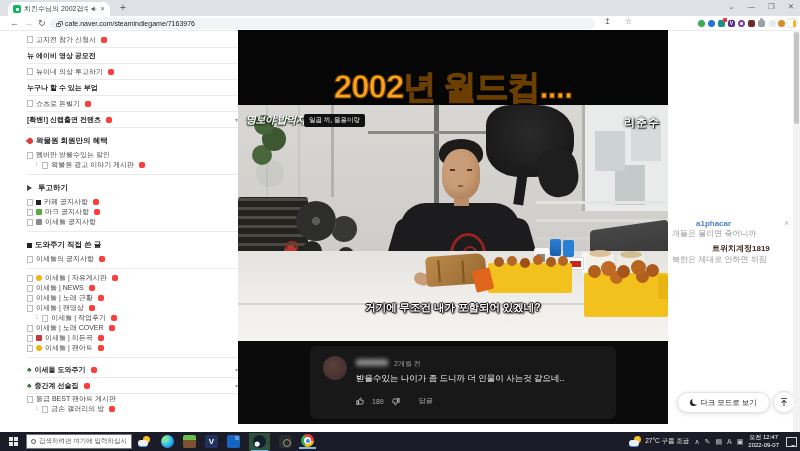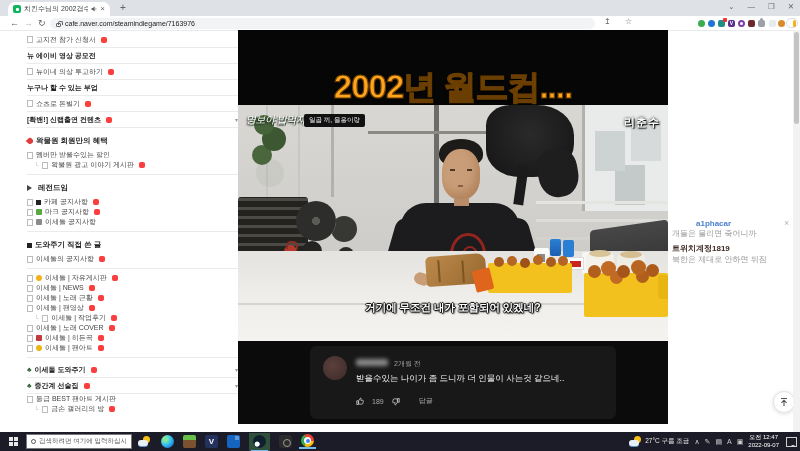--- a/index.html
+++ b/index.html
@@ -92,21 +92,21 @@
   .saucebox{left:328px;top:152px;width:18px;height:13px;background:#fff;border:1px solid #ddd}
   .saucebox:after{content:"";position:absolute;left:3px;top:3px;width:11px;height:6px;background:#c8251f}
   .cups{left:296px;top:143px;width:15px;height:22px;background:linear-gradient(#fdfdfb,#e9e9e5);border-radius:2px 2px 3px 3px;box-shadow:48px 4px 0 0 #f6f6f2}
   .cups:after{content:"";position:absolute;left:3px;top:6px;width:8px;height:8px;background:#333;opacity:.55}
   .cans{left:312px;top:134px;width:11px;height:17px;background:linear-gradient(#2a7fd4,#1a5fb0);border-radius:2px;box-shadow:13px 1px 0 0 #2a7fd4}
   .tubs{left:348px;top:148px;width:28px;height:19px;background:#f4f1ea;border-radius:4px 4px 6px 6px;box-shadow:31px 1px 0 0 #efece4}
   .tubs:after{content:"";position:absolute;left:3px;top:-3px;width:22px;height:7px;background:#d9c49a;border-radius:50%;box-shadow:31px 1px 0 0 #d4bd90}
   .box2{left:346px;top:168px;width:84px;height:44px;background:#f2c11d;border-radius:2px}
   .box2:before{content:"";position:absolute;left:4px;top:-8px;width:13px;height:13px;background:#b05f1d;border-radius:50%;box-shadow:14px -3px 0 1px #c06a24,29px 0 0 0 #a5551a,44px -4px 0 1px #b86520,58px -1px 0 0 #ab5a1c,22px 6px 0 0 #c06a24,48px 5px 0 0 #b05f1d}
   .box2:after{content:"";position:absolute;right:-8px;top:2px;width:18px;height:24px;background:#e8b512;border-radius:2px 2px 4px 4px}
-  .show-logo{left:8px;top:8px;font-size:10px;font-weight:normal;font-style:italic;color:#fff;text-shadow:1px 1px 0 #2c4a2c,-1px 1px 2px #000;letter-spacing:-.5px}
+  .show-logo{left:8px;top:8px;font-size:10px;font-weight:bold;font-style:italic;color:#fff;text-shadow:1px 1px 0 #2c4a2c,-1px 1px 2px #000;letter-spacing:-.5px}
   .ep-badge{left:66px;top:9px;background:#111;color:#fff;font-size:6.5px;padding:2px 5px;border-radius:2px;white-space:nowrap}
   .cast{right:8px;top:10px;font-size:11px;font-weight:bold;color:#fff;text-shadow:1px 1px 1px #000,0 0 3px #000;letter-spacing:1px}
   .subtitle{left:0;top:196px;width:430px;text-align:center;font-size:10.5px;font-weight:bold;color:#fff;text-shadow:-1px 0 1px #000,1px 0 1px #000,0 -1px 1px #000,0 1px 1px #000,1px 1px 2px #000}
 
   
   .comment-panel{position:absolute;left:238px;top:341px;width:430px;height:83px;background:#0b0b0b}
   .comment-card{position:absolute;left:72px;top:5px;width:306px;height:73px;background:#181818;border-radius:6px}
   .c-avatar{position:absolute;left:13px;top:10px;width:24px;height:24px;border-radius:50%;background:radial-gradient(circle at 40% 40%,#5b403c,#3c2a28)}
   .c-user{position:absolute;left:46px;top:13px;width:32px;height:7px;background:#8a8a8a;border-radius:2px;filter:blur(2px)}
   .c-time{position:absolute;left:84px;top:13px;font-size:7px;color:#9e9e9e}
@@ -249,21 +249,21 @@
         <span>멤버만 받을수있는 할인</span>
       </div>
     <div class="sb-r sb-sub">
         <span class="doc"></span>
         <span>왁물원 광고 이야기 게시판</span>
         <span class="nbadge"></span>
       </div>
     <div class="sb-div"></div>
     <div class="sb-h">
         <span class="spk"></span>
-        <span>레전드임</span>
+        <span>투고하기</span>
       </div>
     <div class="sb-r">
         <span class="doc"></span>
         <span class="blacksq"></span>
         <span>카페 공지사항</span>
         <span class="nbadge"></span>
       </div>
     <div class="sb-r">
         <span class="doc"></span>
         <span class="csq" style="background:#58a843"></span>
@@ -414,26 +414,30 @@
       </div>
     </div>
   </div>
 
   <div class="chat">
     <div class="cm">
       <div class="cm-user" style="color: rgb(76, 127, 208); margin-left: 24px;">a1phacar</div>
       <div class="cm-text">개들은 물리면 죽어니까</div>
     </div>
     <div class="cm">
-      <div class="cm-user" style="color: rgb(62, 43, 35);">트위치계정1819</div>
+      <div class="cm-user" style="color: rgb(62, 43, 35); margin-left: 40px;">트위치계정1819</div>
       <div class="cm-text">북한은 제대로 안하면 뒤짐</div>
     </div>
   </div>
   <span class="chat-close">×</span>
 
+  <div class="dark-pill">
+    <span class="moon"></span>
+    <span>다크 모드로 보기</span>
+  </div>
   <div class="top-btn">
     <svg width="10" height="10" viewBox="0 0 10 10">
         <path d="M2 1.5h6 M5 9V3.2 M2.4 5.8L5 3.2l2.6 2.6" stroke="#555" stroke-width="1.1" fill="none"></path>
       </svg>
   </div>
   <div class="scrollbar">
       <div class="thumb"></div>
     </div>
 
   <div class="taskbar">

